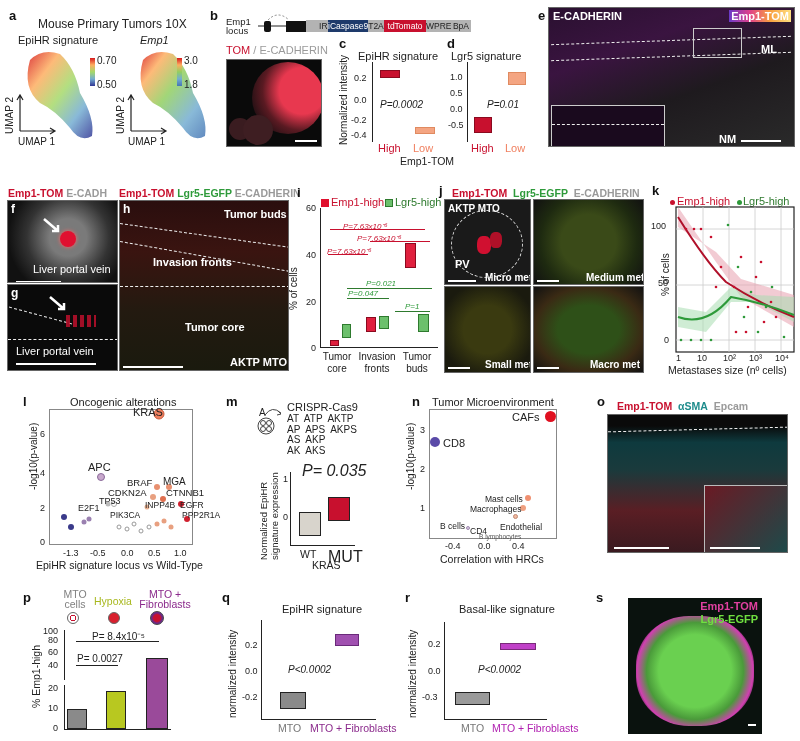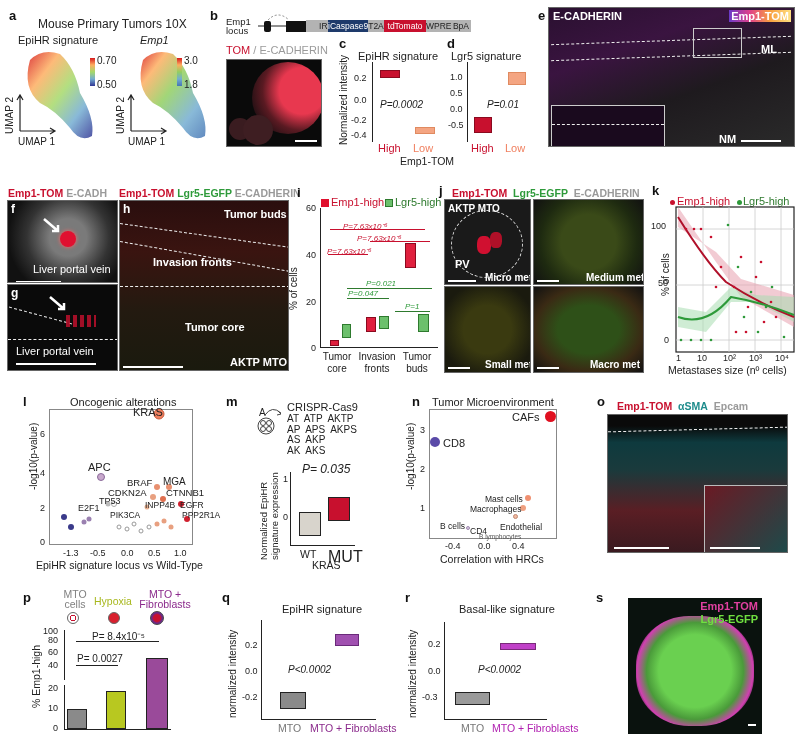--- a/index.html
+++ b/index.html
@@ -394,21 +394,21 @@
       <path d="M1,10 Q8,0 17,8" stroke="#444" fill="none"></path>
       <path d="M14,6 L17,9 L13,10" stroke="#444" fill="none"></path>
     </svg>
   <span class="title" style="left:287px;top:401px">CRISPR-Cas9</span>
   <div class="abs" style="left:287px;top:414px;font-size:10px;line-height:10.5px">
     <div style="white-space:pre">AT  ATP  AKTP</div>
     <div style="white-space:pre">AP  APS  AKPS</div>
     <div style="white-space:pre">AS  AKP</div>
     <div style="white-space:pre">AK  AKS</div>
   </div>
-  <span class="tick" style="left:302px;top:462px;font-size:12px;font-style:italic">P= 0.035</span>
+  <span class="tick" style="left:302px;top:462px;font-size:16px;font-style:italic">P= 0.035</span>
   <span class="vt" style="left:258px;top:560px;font-size:9.5px;line-height:11px"><span>Normalized EpiHR</span><br><span>signature expression</span></span>
   <div class="axis-l" style="left:290px;top:472px;height:74px"></div>
   <div class="axis-b" style="left:290px;top:545px;width:65px"></div>
   <span class="tick" style="left:283px;top:474px">1</span>
   <span class="tick" style="left:283px;top:512px">0</span>
   <div class="box" style="left:299px;top:512px;width:22px;height:24px;background:#d8d4cc;border:1px solid #222"></div>
   <div class="box" style="left:328px;top:497px;width:22px;height:24px;background:#c8102e;border:1px solid #222"></div>
   <span class="tick" style="left:300px;top:548px;font-size:10.5px">WT</span>
   <span class="tick" style="left:328px;top:548px;font-size:16px">MUT</span>
   <span class="tick" style="left:312px;top:559px;font-size:10.5px">KRAS</span>

